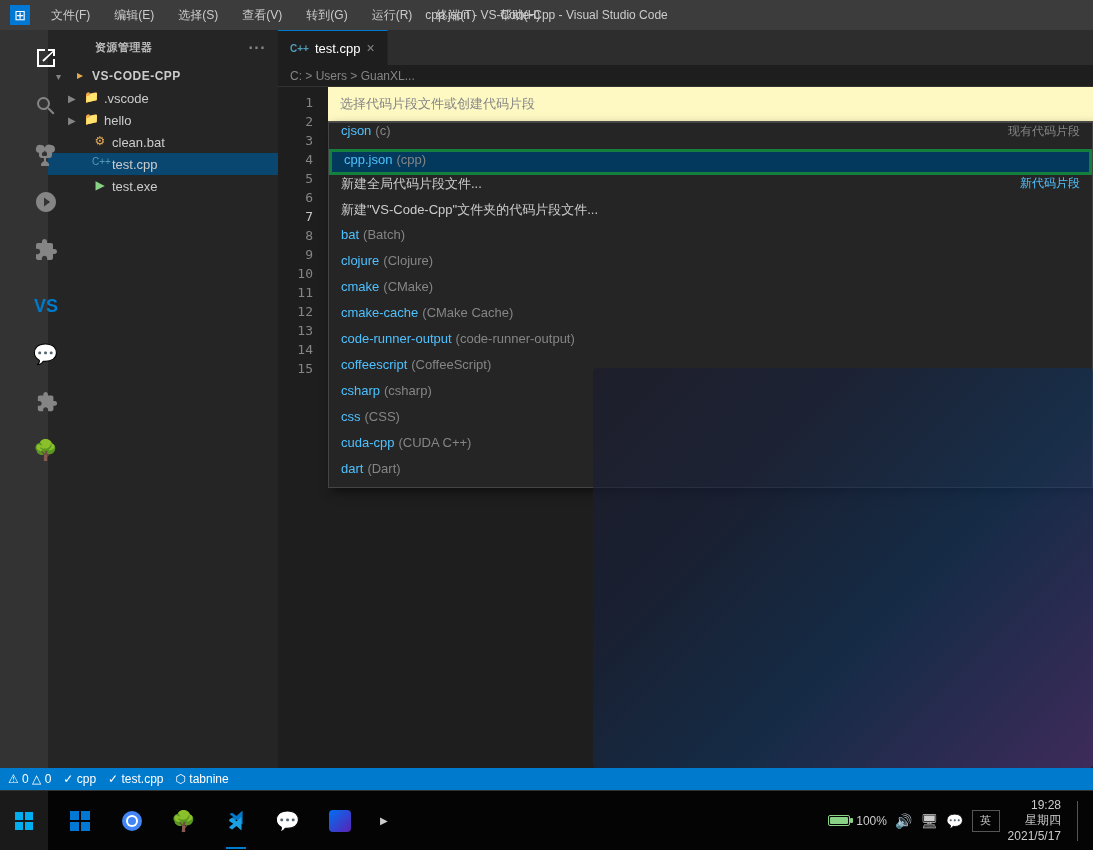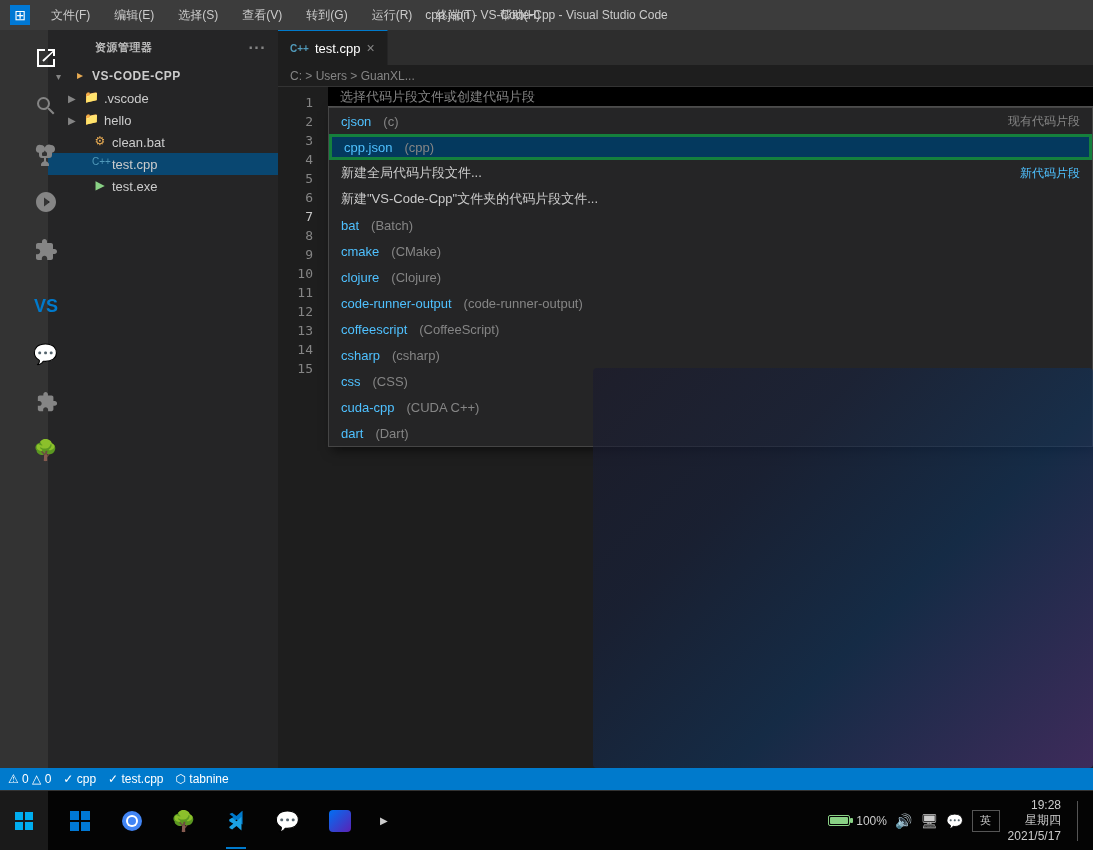--- a/index.html
+++ b/index.html
@@ -254,45 +254,43 @@
     .snippet-overlay {
       position: absolute;
       top: 0;
       left: 0;
       right: 0;
       bottom: 0;
       display: flex;
       flex-direction: column;
     }
     .snippet-search-bar {
-      height: 20px;
-      background: #000000;
+      height: 35px;
+      background: #fef9c3;
       display: flex;
       align-items: center;
       padding: 0 12px;
       font-size: 13px;
       color: #858585;
       flex-shrink: 0;
       border-bottom: 1px solid #555;
     }
     .snippet-dropdown {
       background: #252526;
       border: 1px solid #454545;
       flex-shrink: 0;
       min-width: 620px;
       box-shadow: 4px 4px 10px rgba(0,0,0,0.5);
     }
     .snippet-item {
       height: 26px;
       display: flex;
-      align-items: center;
       padding: 0 12px;
       font-size: 13px;
       cursor: pointer;
-      gap: 8px;
     }
     .snippet-item.selected {
       background: #04395e;
       border: 3px solid #15803d;
     }
     .snippet-item .item-name { color: #4fc1ff; }
     .snippet-item .item-type { color: #858585; margin-left: 4px; }
     .snippet-item .new-label {
       margin-left: auto;
       color: #4fc1ff;
@@ -626,29 +624,33 @@
           <div class="snippet-item">
             <span class="snippet-item-plain">新建"VS-Code-Cpp"文件夹的代码片段文件...</span>
           </div>
 
           <div class="snippet-item">
             <span class="item-name">bat</span>
             <span class="item-type">(Batch)</span>
           </div>
 
           <div class="snippet-item">
+            <span class="item-name">clojure</span>
+            <span class="item-type">(Clojure)</span>
+          </div>
+
+          <div class="snippet-item">
             <span class="item-name">cmake</span>
             <span class="item-type">(CMake)</span>
           </div>
 
           <div class="snippet-item">
-            <span class="item-name">clojure</span>
-            <span class="item-type">(Clojure)</span>
-          </div>
-
+            <span class="item-name">cmake-cache</span>
+            <span class="item-type">(CMake Cache)</span>
+          </div>
 
           <div class="snippet-item">
             <span class="item-name">code-runner-output</span>
             <span class="item-type">(code-runner-output)</span>
           </div>
 
           <div class="snippet-item">
             <span class="item-name">coffeescript</span>
             <span class="item-type">(CoffeeScript)</span>
           </div>

